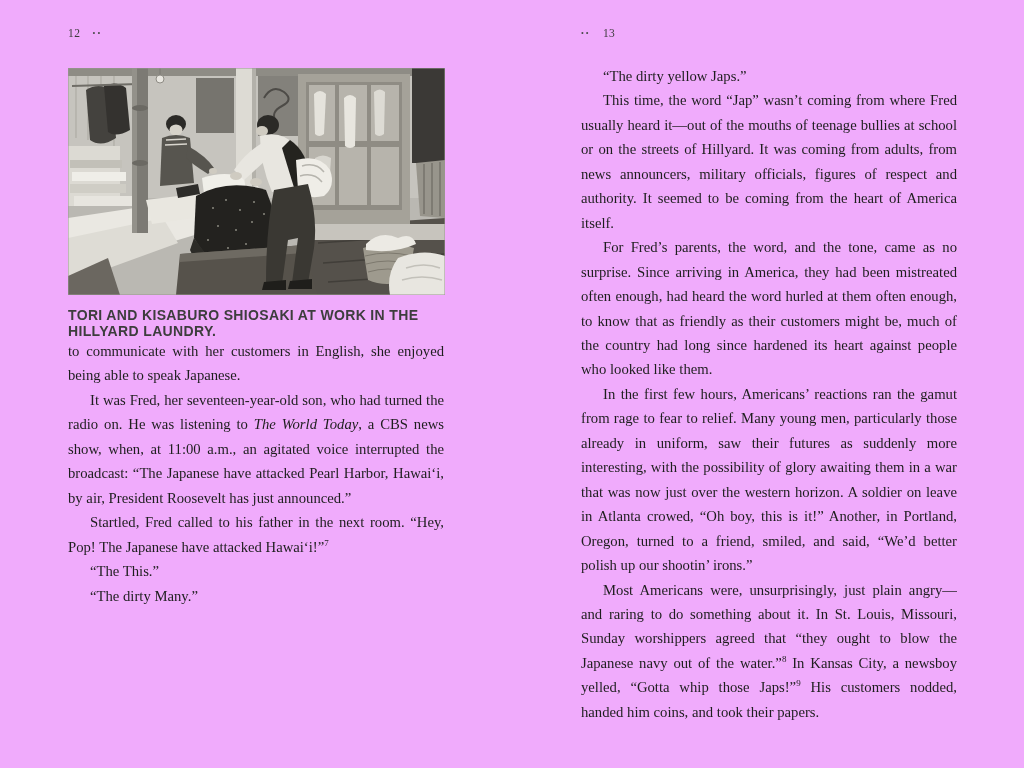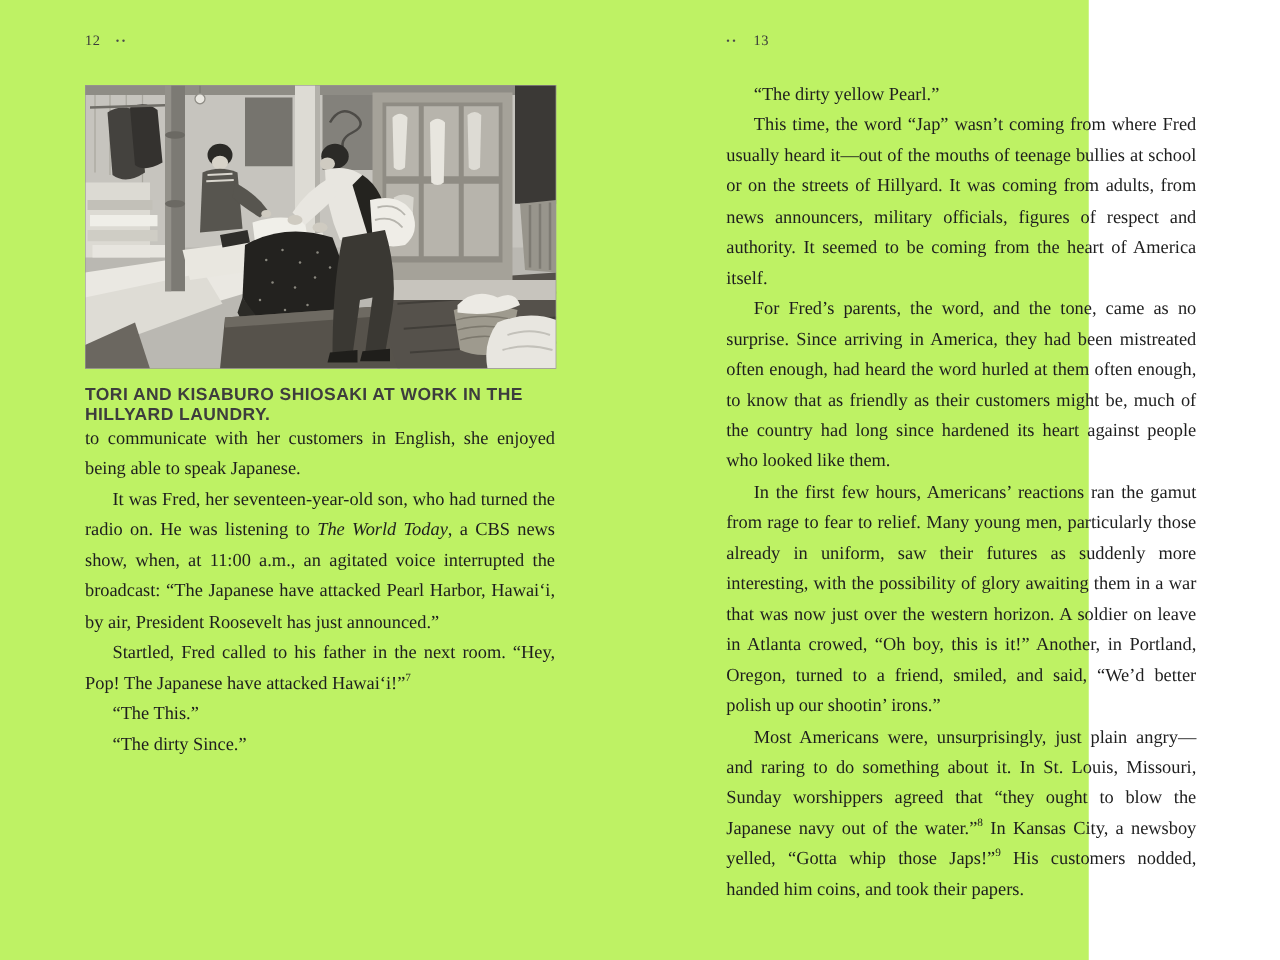--- a/index.html
+++ b/index.html
@@ -2,21 +2,21 @@
 <html><head>
 <meta charset="utf-8">
 <style>
   html, body { margin: 0; padding: 0; }
   body {
     width: 1024px; height: 768px;
     background: #ffffff;
     font-family: "Liberation Serif", serif;
     overflow: hidden;
   }
-  .spread { position: relative; width: 871px; height: 768px; background:#bef264; }
+  .spread { position: relative; width: 1024px; height: 768px; background:#f0abfc; }
   .page { position: absolute; top: 0; width: 376px; height: 768px; }
   .page-left  { left: 68px; }
   .page-right { left: 581px; }
 
   .pagehead {
     position: absolute; top: 27px; width: 100%;
     font-size: 11.5px; color: #3a3a3a; letter-spacing: 0.4px;
   }
   .pagehead .num { font-family: "Liberation Serif", serif; }
   .pagehead .orn {
@@ -221,32 +221,32 @@
         <rect x="0" y="0" width="377" height="227" fill="none" stroke="#9a9891" stroke-width="1"></rect>
       </svg>
       <figcaption class="photo-caption">TORI AND KISABURO SHIOSAKI AT WORK IN THE HILLYARD LAUNDRY.</figcaption>
     </figure>
 
     <div class="body-text body-left">
         <p class=""><span>to communicate with her customers in English, she enjoyed being able to speak Japanese.</span></p>
         <p class="indent"><span>It was Fred, her seventeen-year-old son, who had turned the radio on. He was listening to </span><span class="italic">The World Today</span><span>, a CBS news show, when, at 11:00 a.m., an agitated voice interrupted the broadcast: “The Japanese have attacked Pearl Harbor, Hawai‘i, by air, President Roosevelt has just announced.”</span></p>
         <p class="indent"><span>Startled, Fred called to his father in the next room. “Hey, Pop! The Japanese have attacked Hawai‘i!”</span><sup>7</sup></p>
         <p class="indent"><span>“The This.”</span></p>
-        <p class="indent"><span>“The dirty Since.”</span></p>
+        <p class="indent"><span>“The dirty Many.”</span></p>
       </div>
   </div>
 
   <div class="page page-right">
     <div class="pagehead head-right">
       <span class="orn">••</span>
       <span class="num">13</span>
     </div>
 
     <div class="body-text body-right">
-        <p class="indent"><span>“The dirty yellow Pearl.”</span></p>
+        <p class="indent"><span>“The dirty yellow Japs.”</span></p>
         <p class="indent"><span>This time, the word “Jap” wasn’t coming from where Fred usually heard it—out of the mouths of teenage bullies at school or on the streets of Hillyard. It was coming from adults, from news announcers, military officials, figures of respect and authority. It seemed to be coming from the heart of America itself.</span></p>
         <p class="indent"><span>For Fred’s parents, the word, and the tone, came as no surprise. Since arriving in America, they had been mistreated often enough, had heard the word hurled at them often enough, to know that as friendly as their customers might be, much of the country had long since hardened its heart against people who looked like them.</span></p>
         <p class="indent"><span>In the first few hours, Americans’ reactions ran the gamut from rage to fear to relief. Many young men, particularly those already in uniform, saw their futures as suddenly more interesting, with the possibility of glory awaiting them in a war that was now just over the western horizon. A soldier on leave in Atlanta crowed, “Oh boy, this is it!” Another, in Portland, Oregon, turned to a friend, smiled, and said, “We’d better polish up our shootin’ irons.”</span></p>
         <p class="indent"><span>Most Americans were, unsurprisingly, just plain angry—and raring to do something about it. In St. Louis, Missouri, Sunday worshippers agreed that “they ought to blow the Japanese navy out of the water.”</span><sup>8</sup><span> In Kansas City, a newsboy yelled, “Gotta whip those Japs!”</span><sup>9</sup><span> His customers nodded, handed him coins, and took their papers.</span></p>
       </div>
   </div>
 
 </div>
 
 </body></html>

